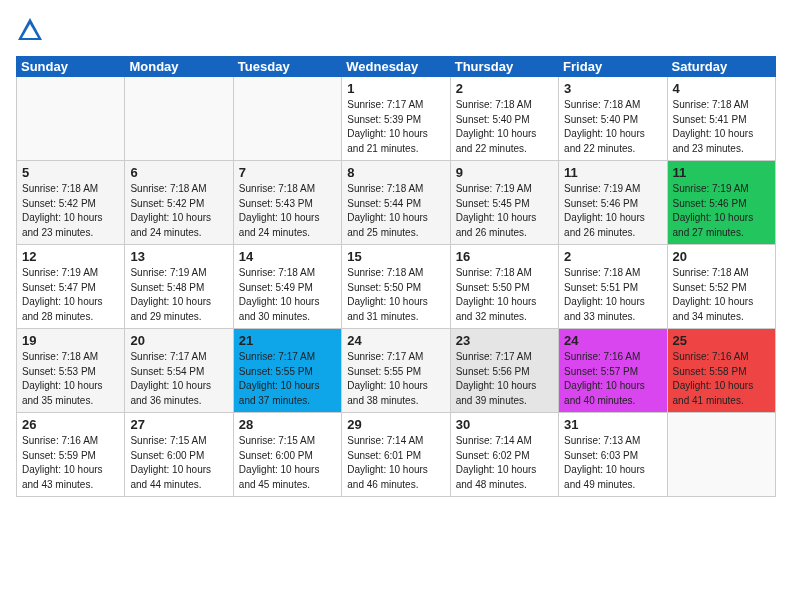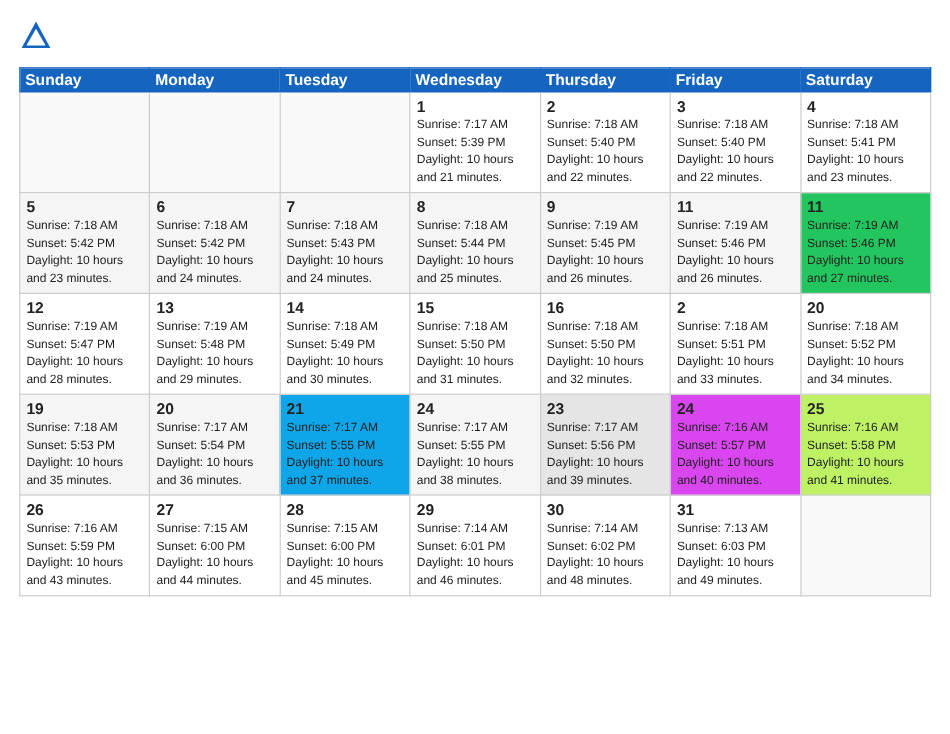--- a/index.html
+++ b/index.html
@@ -302,21 +302,21 @@
 Daylight: 10 hours
 and 39 minutes.</div>
         </td>
         <td style="background: #d946ef;">
           <span class="day-number">24</span>
           <div class="day-info" style="white-space: pre-line;">Sunrise: 7:16 AM
 Sunset: 5:57 PM
 Daylight: 10 hours
 and 40 minutes.</div>
         </td>
-        <td style="background: #bef264;">
+        <td style="background: #ef4444;">
           <span class="day-number">25</span>
           <div class="day-info" style="white-space: pre-line;">Sunrise: 7:16 AM
 Sunset: 5:58 PM
 Daylight: 10 hours
 and 41 minutes.</div>
         </td>
       </tr>
       <tr>
         <td>
           <span class="day-number">26</span>

